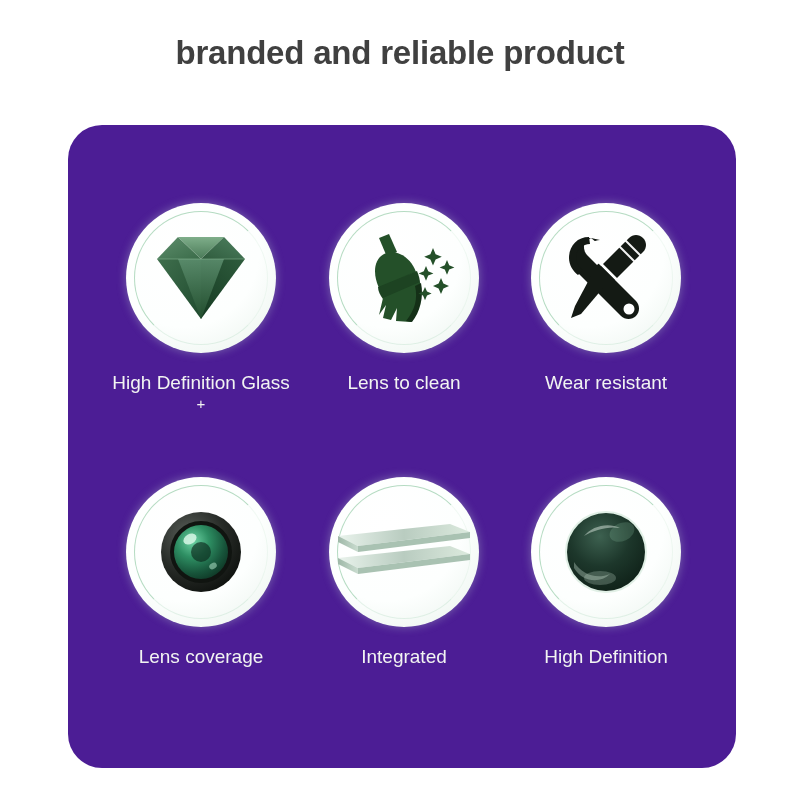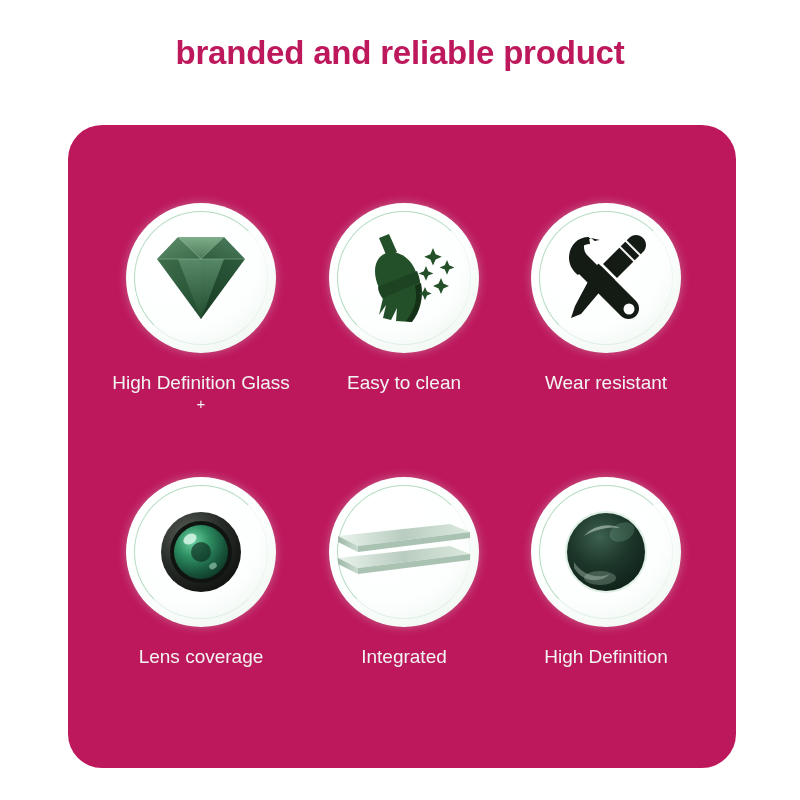--- a/index.html
+++ b/index.html
@@ -25,32 +25,32 @@
   
   .headline {
     position: absolute;
     top: 34px;
     left: 0;
     width: 800px;
     text-align: center;
     font-size: 33px;
     font-weight: bold;
     letter-spacing: -0.2px;
-    color: #be185d;
+    color: #404040;
     font-family: "Liberation Sans", sans-serif;
   }
 
   
   .card {
     position: absolute;
     left: 68px;
     top: 125px;
     width: 668px;
     height: 643px;
-    background: #be185d;
+    background: #4c1d95;
     border-radius: 34px;
   }
 
   .grid {
     position: absolute;
     left: 0;
     top: 0;
     width: 100%;
     height: 100%;
   }
@@ -194,21 +194,21 @@
                 <path d="M80 18 l2.6 6.2 6.2 2.6 -6.2 2.6 -2.6 6.2 -2.6 -6.2 -6.2 -2.6 6.2 -2.6 Z"></path>
                 <path d="M94 30 l2.2 5.2 5.2 2.2 -5.2 2.2 -2.2 5.2 -2.2 -5.2 -5.2 -2.2 5.2 -2.2 Z"></path>
                 <path d="M73 36 l2.2 5.2 5.2 2.2 -5.2 2.2 -2.2 5.2 -2.2 -5.2 -5.2 -2.2 5.2 -2.2 Z"></path>
                 <path d="M88 48 l2.4 5.6 5.6 2.4 -5.6 2.4 -2.4 5.6 -2.4 -5.6 -5.6 -2.4 5.6 -2.4 Z"></path>
                 <path d="M72 57 l2 4.6 4.6 2 -4.6 2 -2 4.6 -2 -4.6 -4.6 -2 4.6 -2 Z"></path>
               </g>
             </svg>
           </div>
         </div>
         <div class="caption">
-          <span>Easy to clean</span>
+          <span>Lens to clean</span>
           
           
         </div>
       </div>
 
       <div class="feature col1 row2">
         <div class="medallion">
           <div class="ring"></div>
           <div class="art">
             <svg width="82" height="82" viewBox="0 0 82 82">

